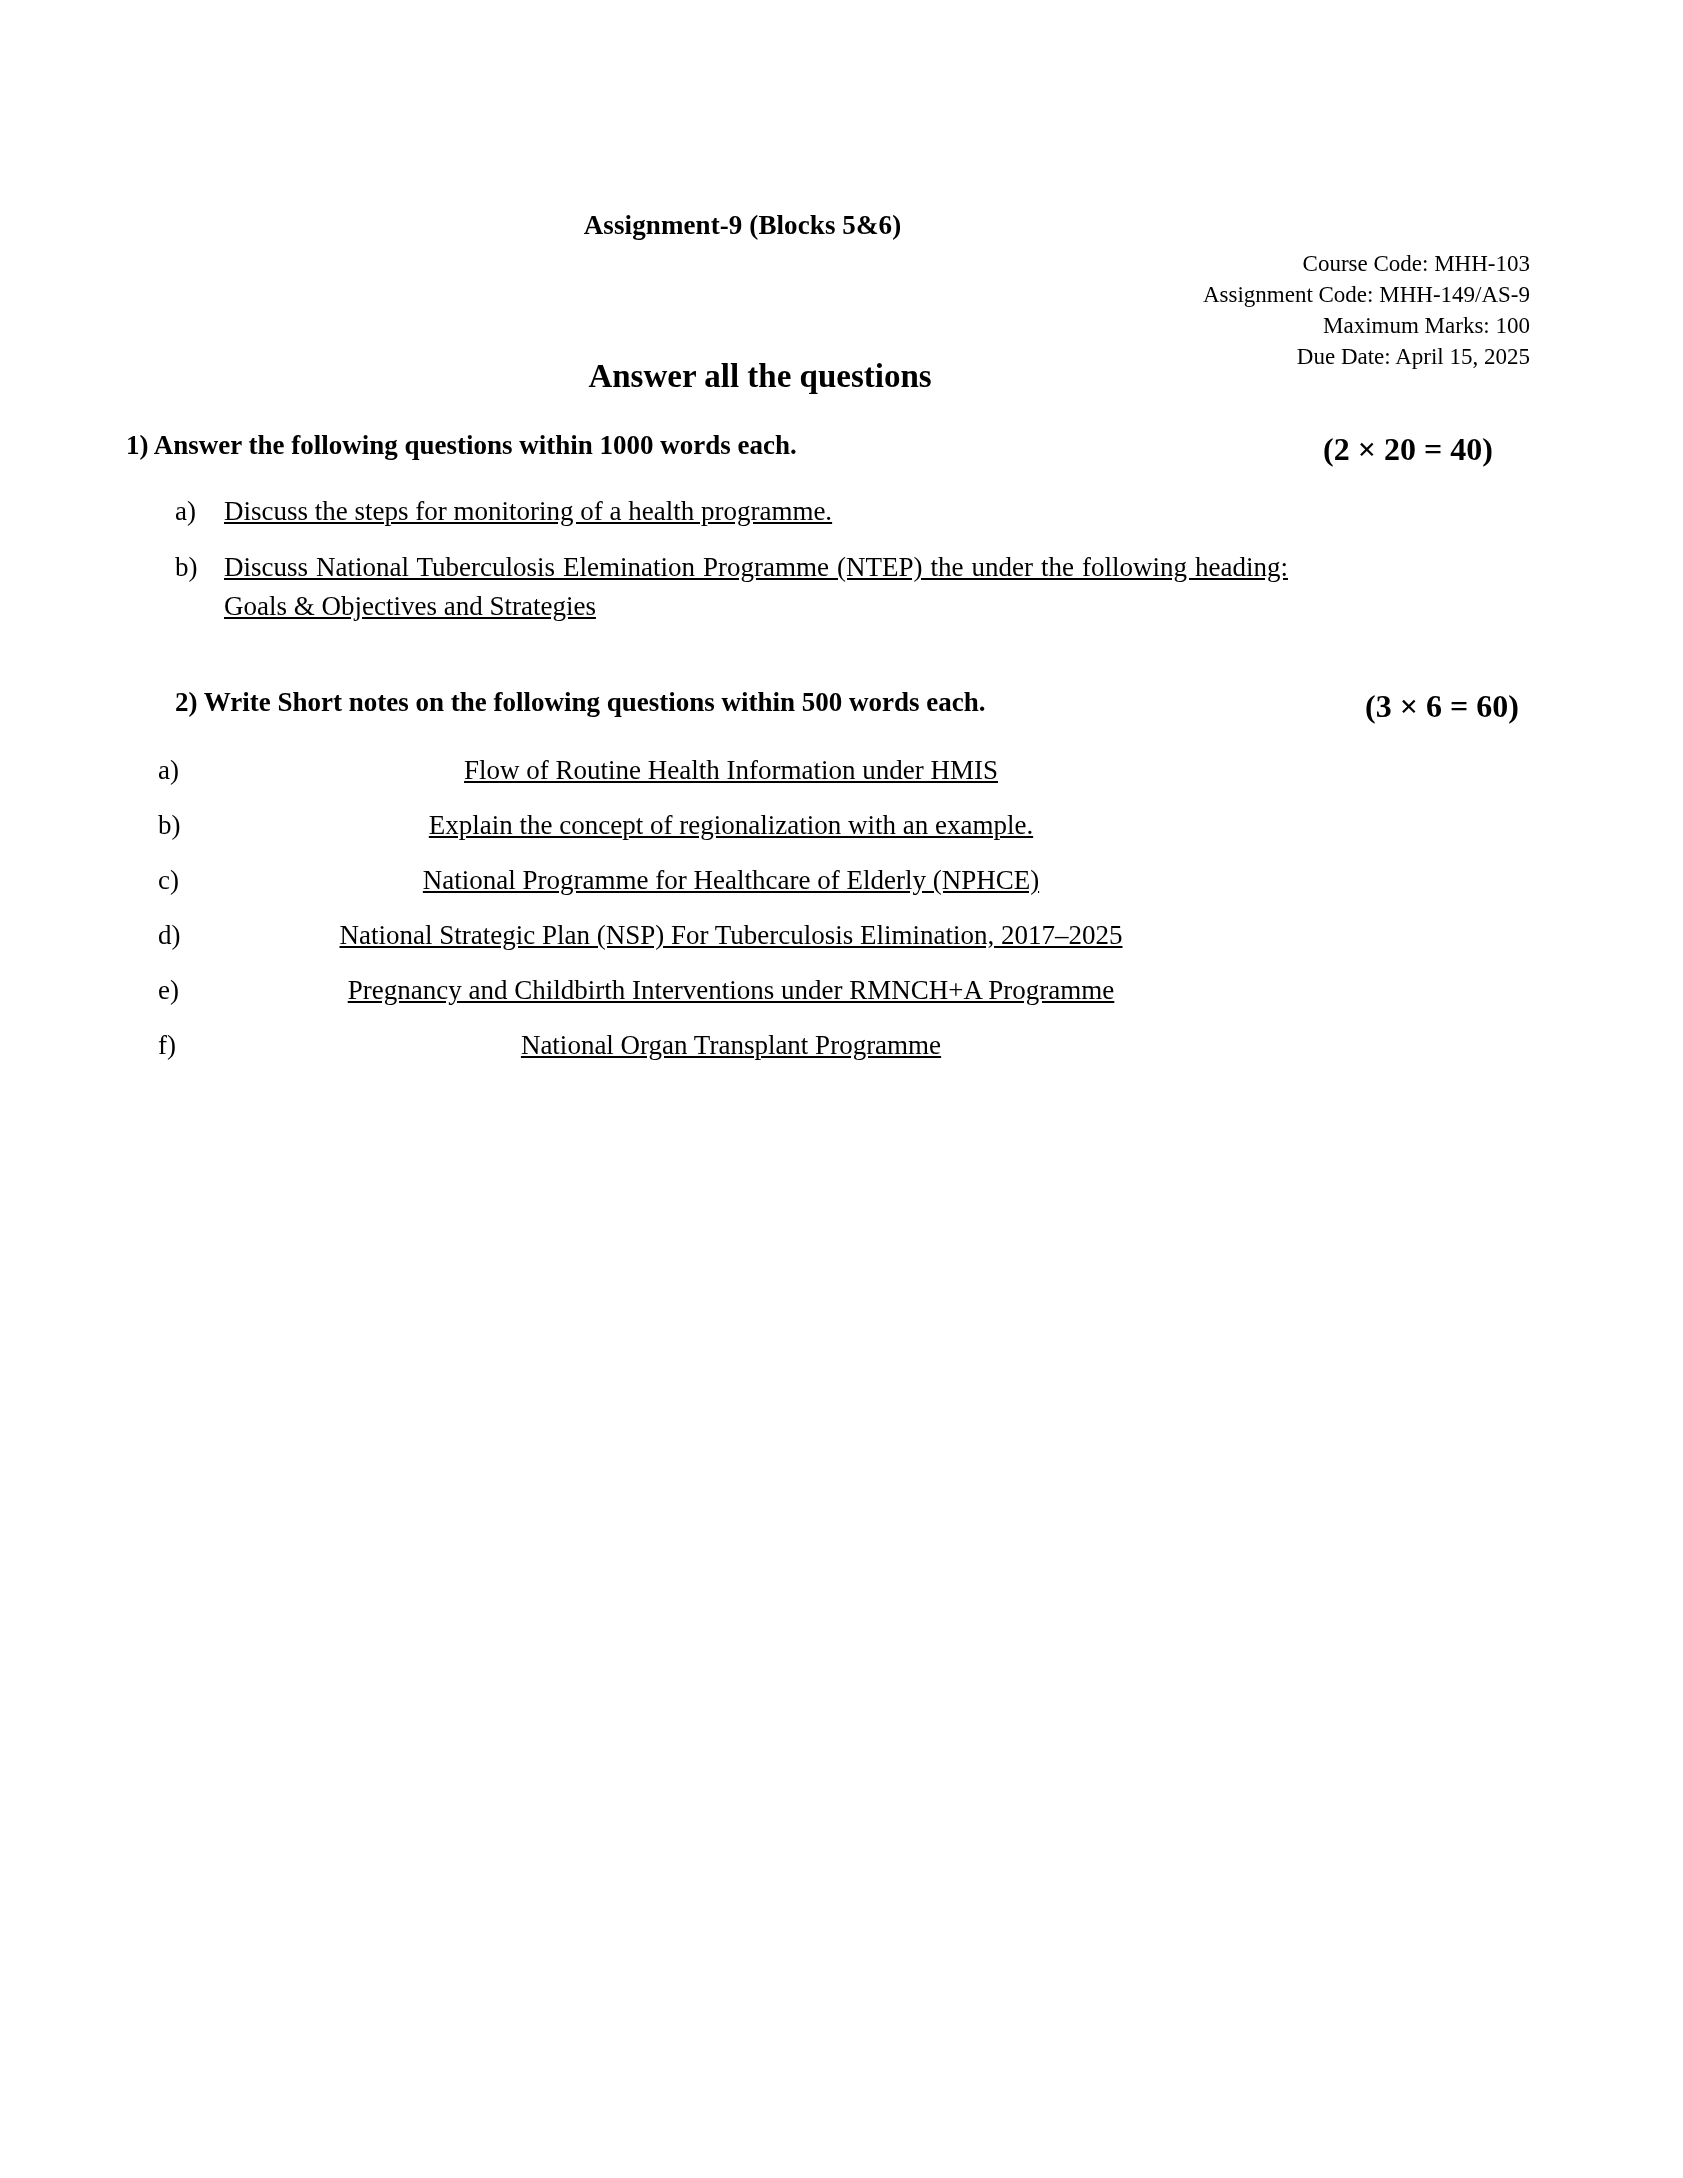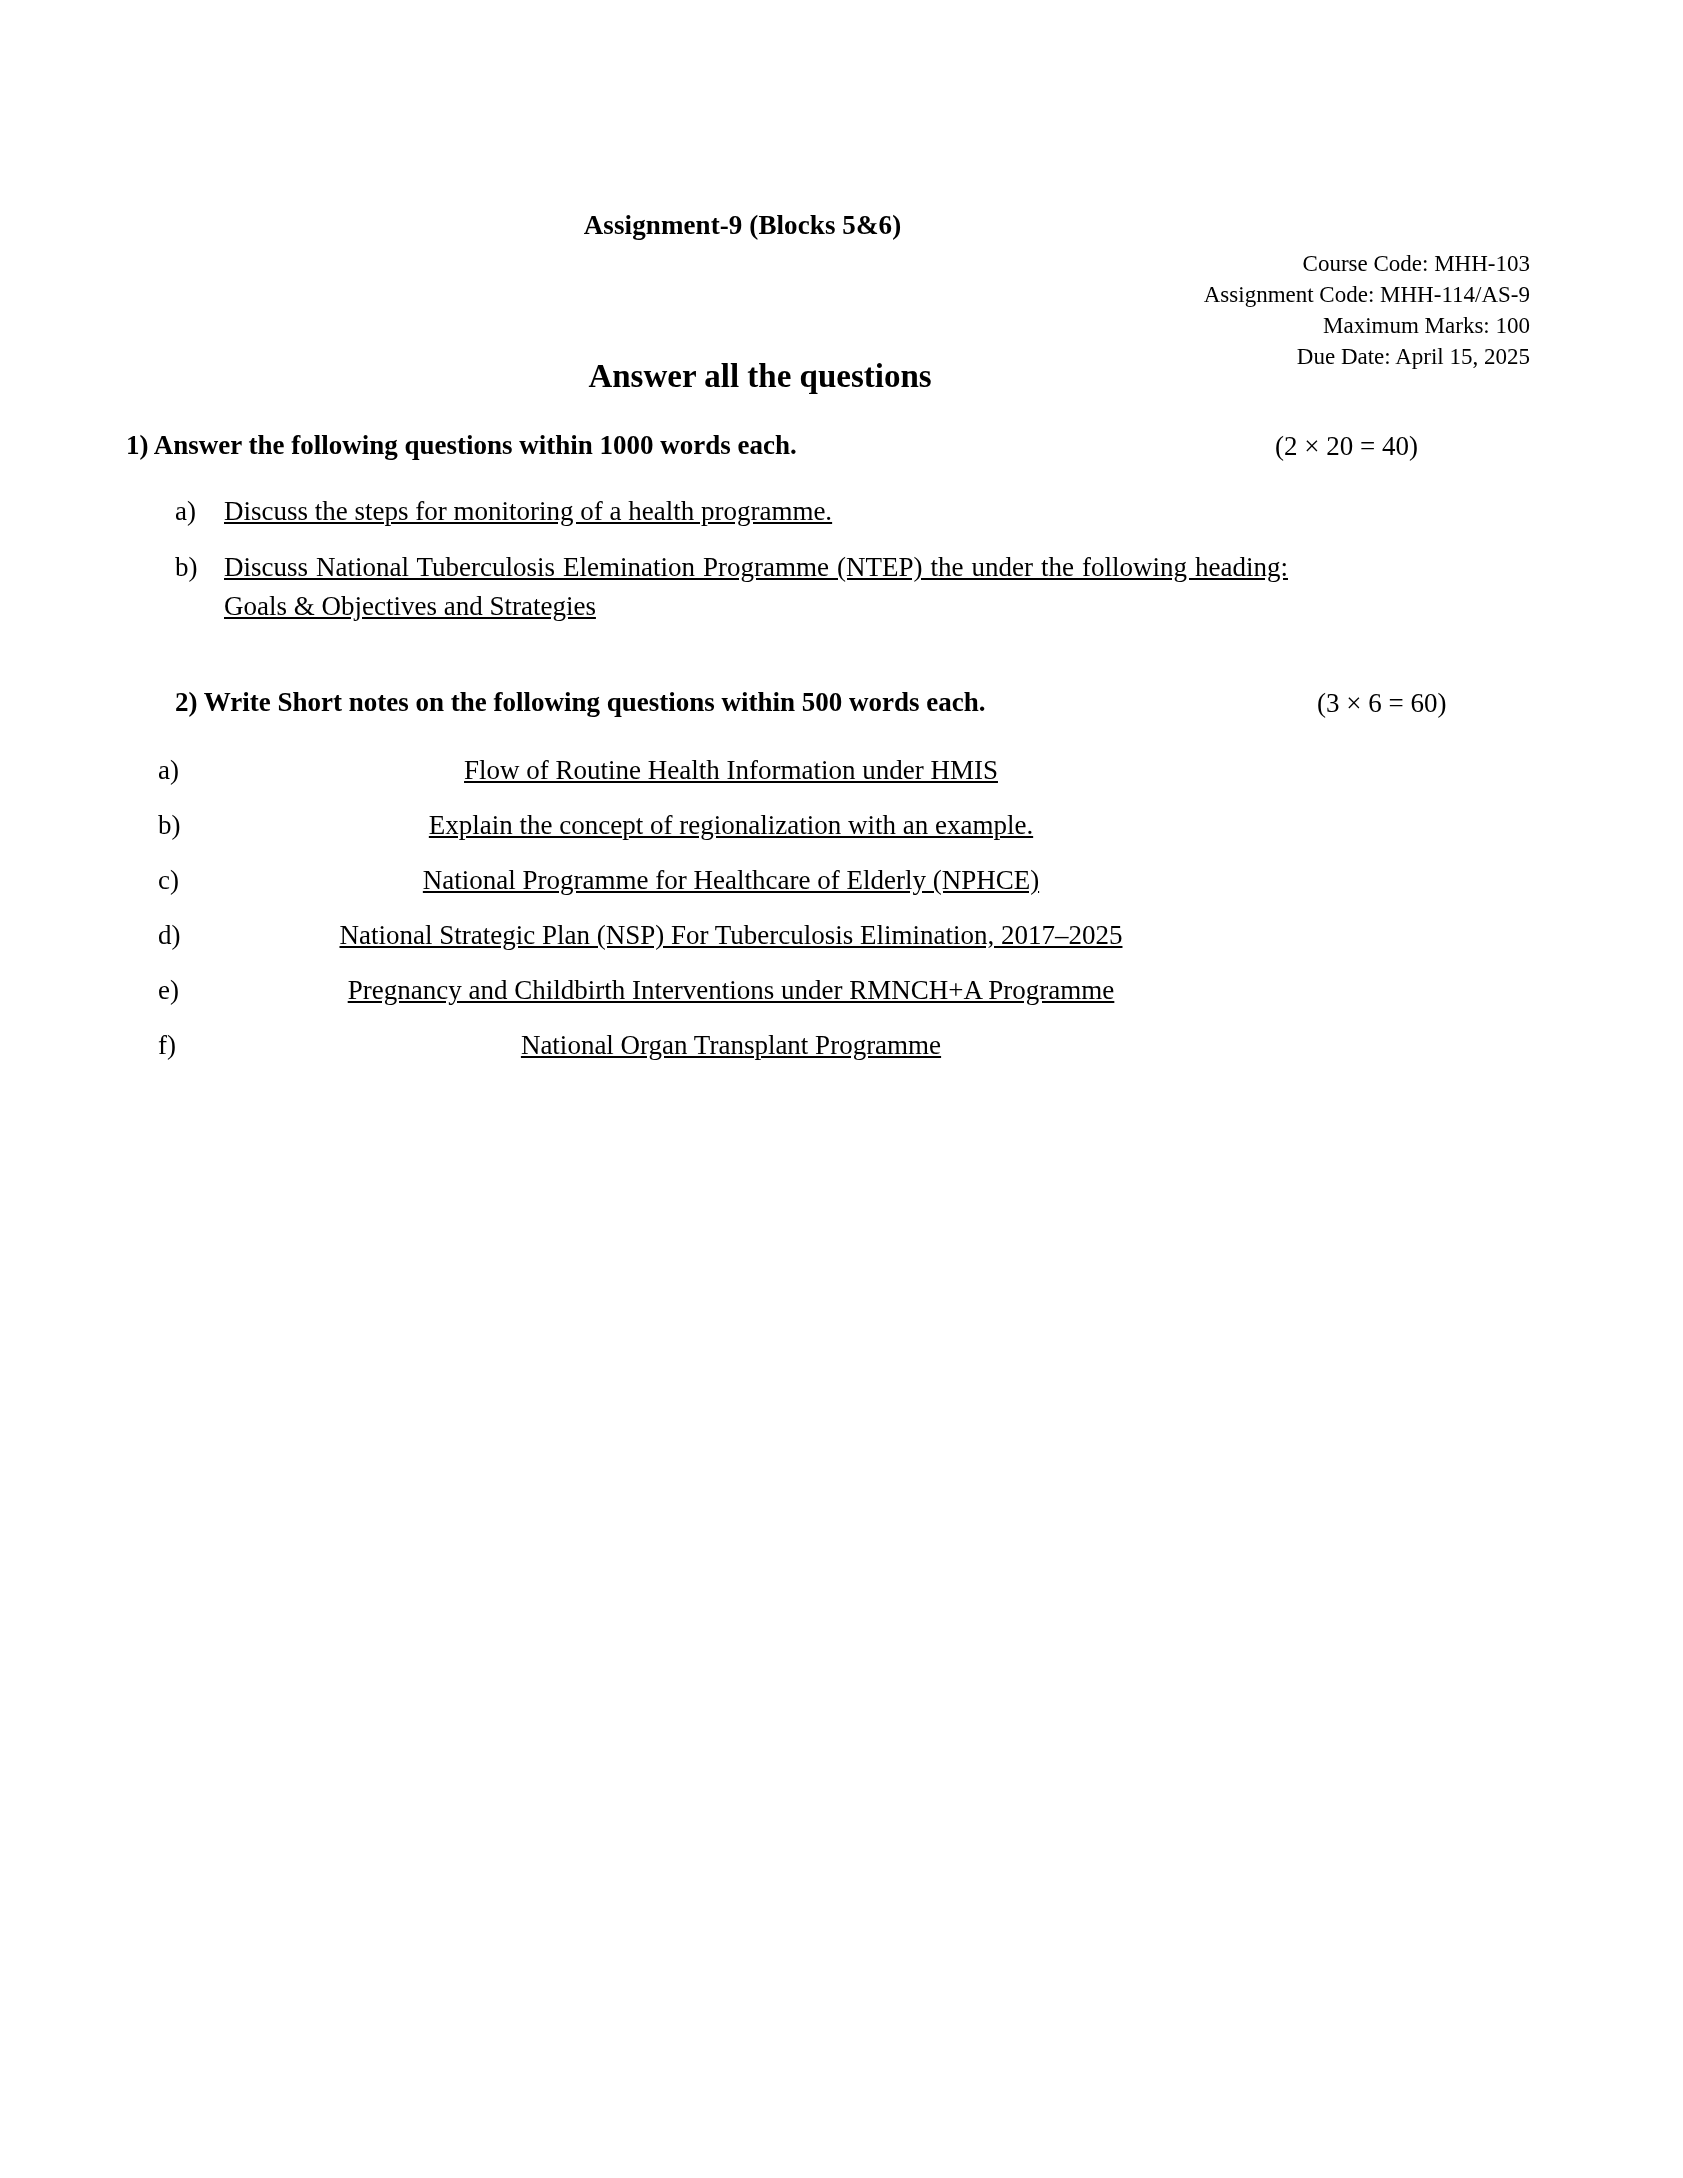--- a/index.html
+++ b/index.html
@@ -77,23 +77,24 @@
     font-weight: bold;
     white-space: nowrap;
   }
 
   .q1-section .q-head-text { left: 126px; }
   .q2-section .q-head-text { left: 175px; }
 
   .q-marks {
     position: absolute;
     top: 1px;
-    font-size: 27px;
-    font-weight: normal;
-    white-space: nowrap;
+    font-size: 32px;
+    font-weight: bold;
+    white-space: nowrap;
+    margin-left: 48px;
   }
 
   .q1-section .q-marks { left: 1275px; }
   .q2-section .q-marks { left: 1317px; }
 
   
   .items {
     position: relative;
     margin: 0;
     padding: 0;
@@ -156,21 +157,21 @@
 </style>
 </head>
 <body>
 
 <div class="page">
 
   <div class="doc-title">Assignment-9 (Blocks 5&amp;6)</div>
 
   <div class="meta-block">
     <span class="meta-line">Course Code: MHH-103</span>
-    <span class="meta-line">Assignment Code: MHH-114/AS-9</span>
+    <span class="meta-line">Assignment Code: MHH-149/AS-9</span>
     <span class="meta-line">Maximum Marks: 100</span>
     <span class="meta-line">Due Date: April 15, 2025</span>
   </div>
 
   <div class="answer-all">Answer all the questions</div>
 
   <div class="qsection q1-section">
     <div class="q-head">
       <span class="q-head-text">1) Answer the following questions within 1000 words each.</span>
       <span class="q-marks">(2 × 20 = 40)</span>

